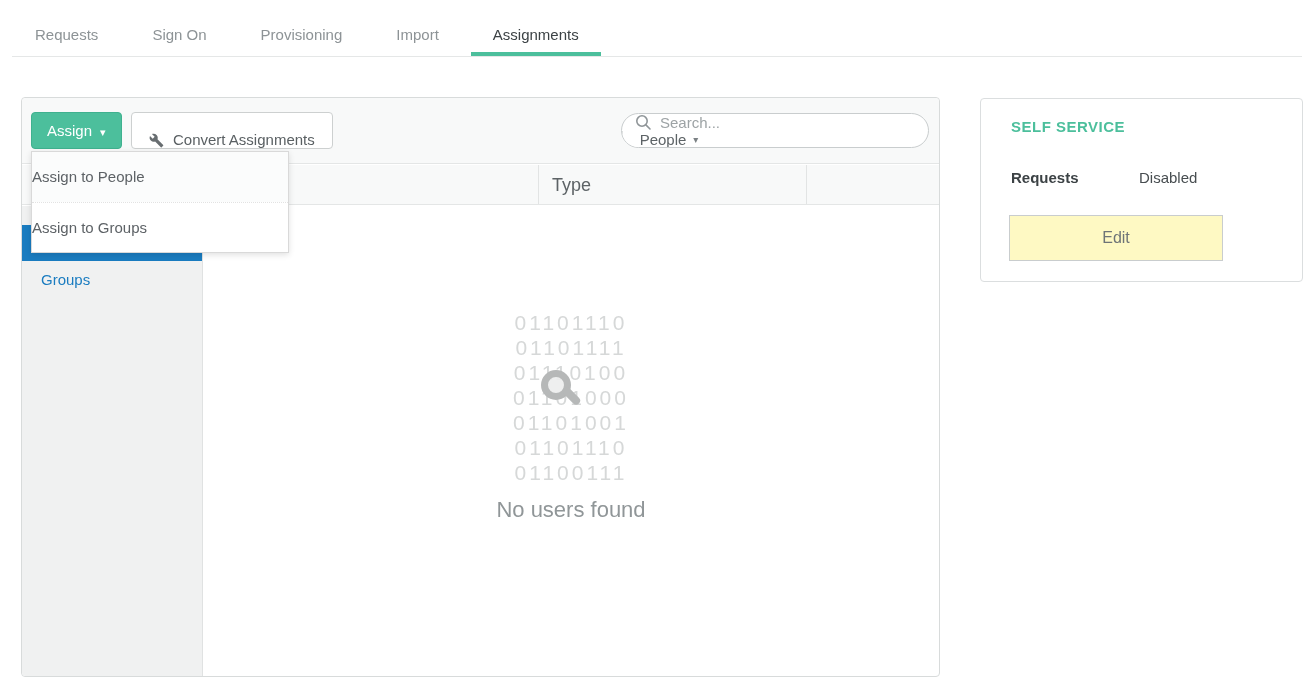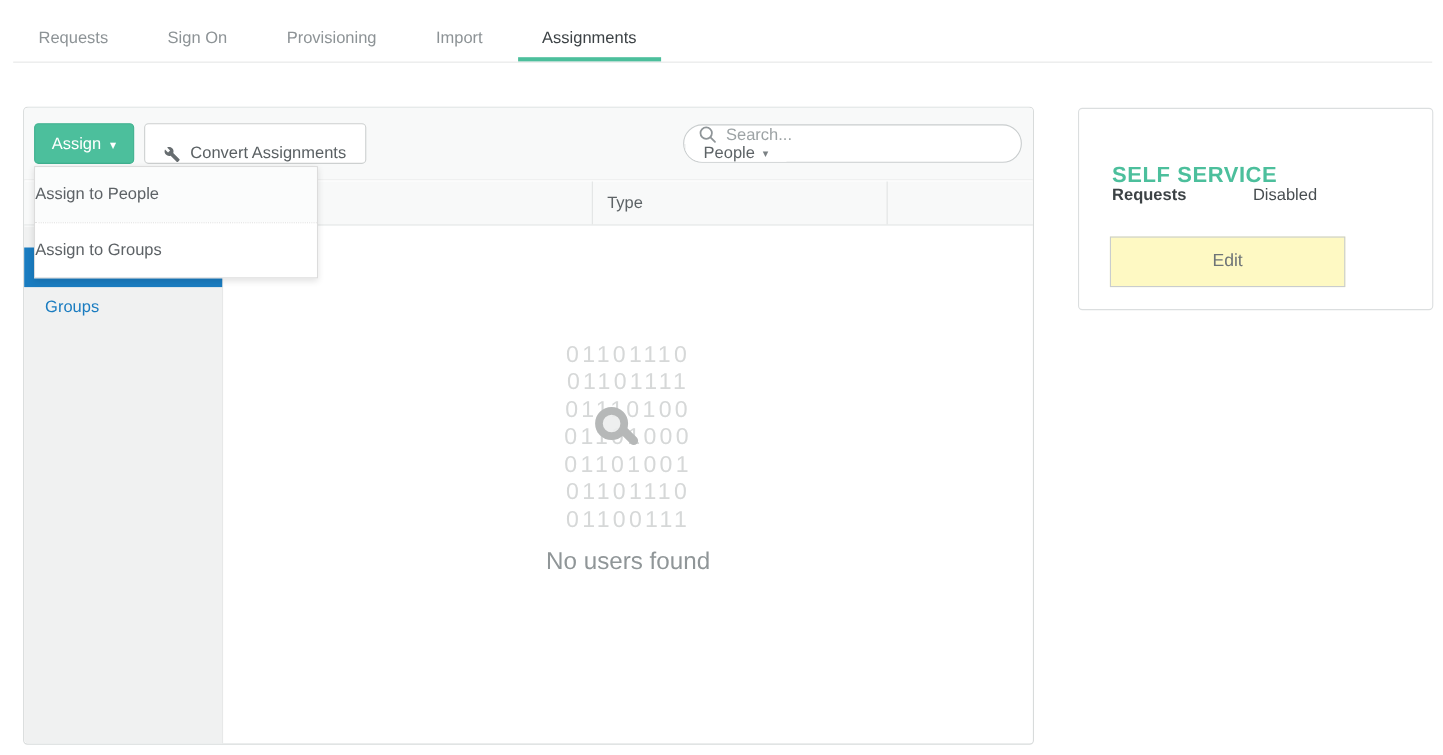--- a/index.html
+++ b/index.html
@@ -55,21 +55,21 @@
   .scope-select {
     width: 93px; border-left: 1px solid #d9dcdc; display: flex;
     align-items: center; justify-content: center; gap: 7px;
     font-size: 15px; color: #5d6366; cursor: pointer; background: #fff;
   }
   .scope-select .caret { font-size: 10px; color: #7b8184; }
 
   
   .table-header {
     position: absolute; left: 0; right: 0; top: 67px; height: 40px;
-    background: #f8f9f9; border-bottom: 1px solid #e4e6e6; font-size: 15px; color: #5d6366;
+    background: #f8f9f9; border-bottom: 1px solid #e4e6e6; font-size: 18px; color: #5d6366;
   }
   .th-col2 { position: absolute; left: 516px; top: 0; bottom: 0; width: 268px;
     border-left: 1px solid #e2e4e4; line-height: 40px; padding-left: 13px; }
   .th-col3 { position: absolute; left: 784px; top: 0; bottom: 0; right: 0;
     border-left: 1px solid #e2e4e4; }
 
   
   .sidebar {
     position: absolute; left: 0; top: 108px; bottom: 0; width: 181px;
     background: #f0f1f1; border-right: 1px solid #e0e2e2; border-radius: 0 0 0 4px;
@@ -116,21 +116,21 @@
   }
   .no-users { margin-top: 12px; font-size: 22px; color: #909698; }
 
   
   .self-panel {
     position: absolute; left: 980px; top: 98px; width: 323px; height: 184px;
     border: 1px solid #dbdedf; border-radius: 4px; background: #fff;
   }
   .self-title {
     position: absolute; left: 30px; top: 19px;
-    font-size: 20px; font-weight: bold; color: #4cbf9c; letter-spacing: 0.5px; margin-top: 30px;
+    font-size: 15px; font-weight: bold; color: #4cbf9c; letter-spacing: 0.5px;
   }
   .req-label { position: absolute; left: 30px; top: 70px; font-size: 15px; font-weight: bold; color: #3c4245; }
   .req-value { position: absolute; left: 158px; top: 70px; font-size: 15px; color: #474d50; }
   .edit-btn {
     position: absolute; left: 28px; top: 116px; width: 214px; height: 46px;
     background: #fef9c3; border: 1px solid #c9cdce; border-radius: 0;
     color: #6e7477; font-size: 16px;
   }
 
   .icon-svg { display: block; }

